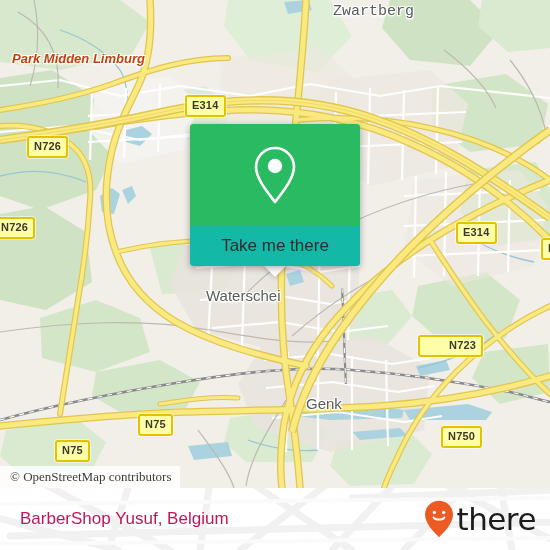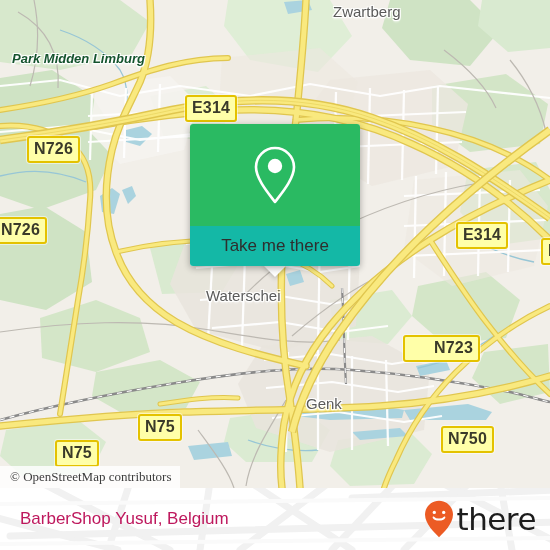--- a/index.html
+++ b/index.html
@@ -42,32 +42,32 @@
       -1px  1px 0 rgba(255,255,255,.95),
        1px -1px 0 rgba(255,255,255,.95),
       -1px -1px 0 rgba(255,255,255,.95),
        0 2px 2px rgba(255,255,255,.9);
     pointer-events: none;
   }
   .map-label.park {
     font-style: italic;
     font-weight: bold;
     font-size: 13px;
-    color: #14532d;
+    color: #c2410c;
   }
   .map-label.town { font-size: 15px; color: #5a5a5a; }
 
   
   .shield {
     position: absolute;
     background: #ffffa8;
     border: 2px solid #e4c200;
     border-radius: 3px;
     color: #3a3a2a;
-    font-size: 16px;
+    font-size: 11px;
     font-weight: bold;
     line-height: 1;
     padding: 3px 5px 4px 5px;
     letter-spacing: .2px;
     white-space: nowrap;
     font-family: "Liberation Sans", sans-serif;
     box-shadow: 0 0 0 1px rgba(255,255,255,.5);
   }
 
   
@@ -332,30 +332,30 @@
         <path d="M0,140 C60,132 118,122 172,110 C240,96 308,96 372,118 C432,138 486,172 550,218" stroke="#e0c64f" stroke-width="8.5" fill="none"></path>
         <path d="M0,140 C60,132 118,122 172,110 C240,96 308,96 372,118 C432,138 486,172 550,218" stroke="#f9e97f" stroke-width="5.8" fill="none"></path>
         <path d="M0,140 C60,132 118,122 172,110 C240,96 308,96 372,118 C432,138 486,172 550,218" stroke="#e8d35c" stroke-width="0.7" fill="none"></path>
         <path d="M550,130 C508,160 468,192 432,226 C396,260 364,296 338,334 C316,366 300,400 292,432" stroke="#e0c64f" stroke-width="8.5" fill="none"></path>
         <path d="M550,130 C508,160 468,192 432,226 C396,260 364,296 338,334 C316,366 300,400 292,432" stroke="#f9e97f" stroke-width="5.8" fill="none"></path>
       </g>
 
       <rect x="0" y="470" width="550" height="18" fill="#f2efe9" opacity="0"></rect>
     </svg>
 
-    <div class="map-label town" style="left:333px; top:3px;">Zwartberg</div>
+    <div class="map-label town" style="left:333px; top:3px;font-family:Liberation Mono, monospace;">Zwartberg</div>
     <div class="map-label park" style="left:12px; top:51px;">Park Midden Limburg</div>
     <div class="map-label town" style="left:206px; top:287px;">Waterschei</div>
     <div class="map-label town" style="left:306px; top:395px;">Genk</div>
 
     <div class="shield" style="left:185px; top:95px;">E314</div>
     <div class="shield" style="left:456px; top:222px;">E314</div>
     <div class="shield" style="left:27px; top:136px;">N726</div>
     <div class="shield" style="left:-6px; top:217px;">N726</div>
-    <div class="shield" style="left:403px; top:335px;padding-left:29px;">N723</div>
+    <div class="shield" style="left:418px; top:335px;padding-left:29px;">N723</div>
     <div class="shield" style="left:138px; top:414px;">N75</div>
     <div class="shield" style="left:55px; top:440px;">N75</div>
     <div class="shield" style="left:441px; top:426px;">N750</div>
     <div class="shield" style="left:541px; top:238px;">N</div>
 
     <div id="attribution">
       <span>© OpenStreetMap contributors</span>
     </div>
 
     <div id="popup">

